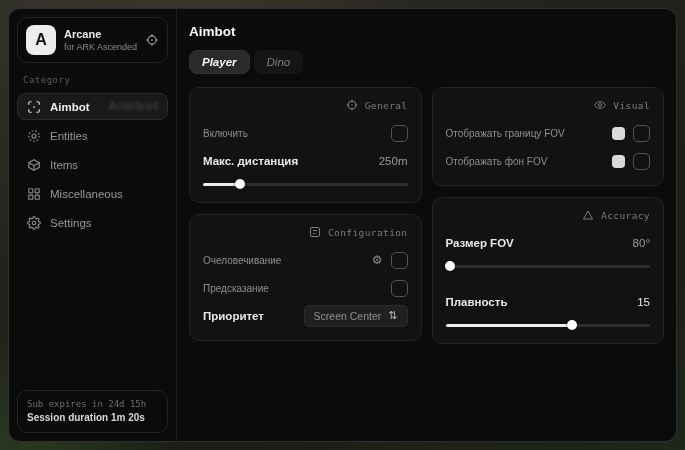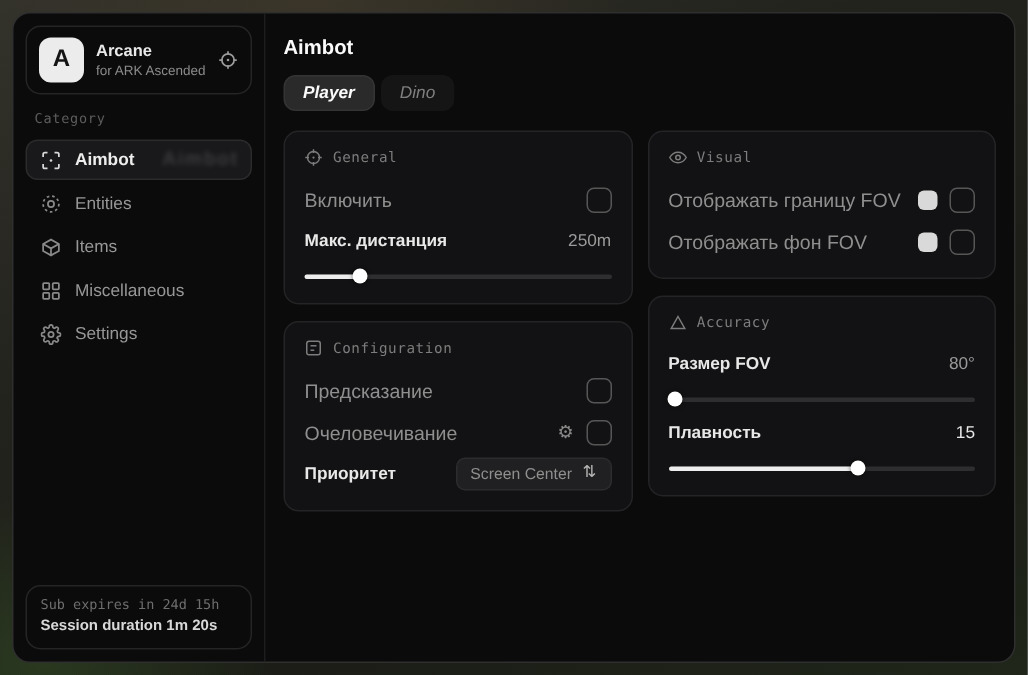--- a/index.html
+++ b/index.html
@@ -67,26 +67,26 @@
   }
   .tab.active { background:#2a2a2b; color:#fafafa; border-color:#343435; font-weight:600; }
   .cards { display:flex; gap:10px; align-items:flex-start; }
   .col { flex:1; display:flex; flex-direction:column; gap:11px; min-width:0; }
   .card {
     background:#121214; border:1px solid #242426; border-radius:10px;
     padding:11px 13px 13px 13px;
   }
   .card-head {
     display:flex; align-items:center; gap:7px; color:#7c7c7c; margin-bottom:11px;
-    font-family:"DejaVu Sans Mono", monospace; font-size:9.5px; letter-spacing:.4px;
+    font-family:"DejaVu Sans Mono", monospace; font-size:9.5px; letter-spacing:.4px;justify-content:flex-end;
   }
   .card-head .cicon { display:flex; }
   .row { display:flex; align-items:center; justify-content:space-between; min-height:22px; margin-top:6px; }
   .row:first-of-type { margin-top:0; }
-  .lbl-dim { font-size:13px; color:#8f8f8f; }
+  .lbl-dim { font-size:10px; color:#8f8f8f; }
   .lbl-bright { font-size:11.5px; color:#e8e8e8; font-weight:600; }
   .val-dim { font-size:11.5px; color:#9a9a9a; }
   .val-bright { font-size:11.5px; color:#e8e8e8; }
   .checkbox {
     width:17px; height:17px; border:1.5px solid #565656; border-radius:5px;
     background:transparent; cursor:pointer; flex:0 0 17px;
   }
   .ctrl-group { display:flex; align-items:center; gap:8px; }
   .swatch { width:13px; height:13px; border-radius:4px; cursor:pointer; }
   .gear-mini { color:#8a8a8a; font-size:12px; cursor:pointer; line-height:1; }
@@ -236,29 +236,29 @@
           <div class="card-head">
             <span class="cicon">
               <svg width="12" height="12" viewBox="0 0 24 24" fill="none" stroke="currentColor" stroke-width="2">
                 <rect x="3" y="3" width="18" height="18" rx="3"></rect>
                   <path d="M8 9h8M8 15h5"></path>
               </svg>
             </span>
             <span>Configuration</span>
           </div>
           <div class="row">
-            <span class="lbl-dim">Предсказание</span>
-            <span class="checkbox"></span>
-          </div>
-          <div class="row">
             <span class="lbl-dim">Очеловечивание</span>
             <span class="ctrl-group">
               <span class="gear-mini">⚙</span>
               <span class="checkbox"></span>
             </span>
+          </div>
+          <div class="row">
+            <span class="lbl-dim">Предсказание</span>
+            <span class="checkbox"></span>
           </div>
           <div class="row">
             <span class="lbl-bright">Приоритет</span>
             <span class="select">
               <span>Screen Center</span>
               <span class="updown">⇅</span>
             </span>
           </div>
         </div>
       </div>
@@ -302,21 +302,21 @@
           </div>
           <div class="row">
             <span class="lbl-bright">Размер FOV</span>
             <span class="val-dim">80°</span>
           </div>
           <div class="slider">
             <div class="track"></div>
             <div class="fill" style="width: 2%;"></div>
             <div class="thumb" style="left: 2%;"></div>
           </div>
-          <div class="row" style="margin-top:7px">
+          <div class="row" style="margin-top:20px">
             <span class="lbl-bright">Плавность</span>
             <span class="val-bright">15</span>
           </div>
           <div class="slider">
             <div class="track"></div>
             <div class="fill" style="width: 62%;"></div>
             <div class="thumb" style="left: 62%;"></div>
           </div>
         </div>
       </div>

